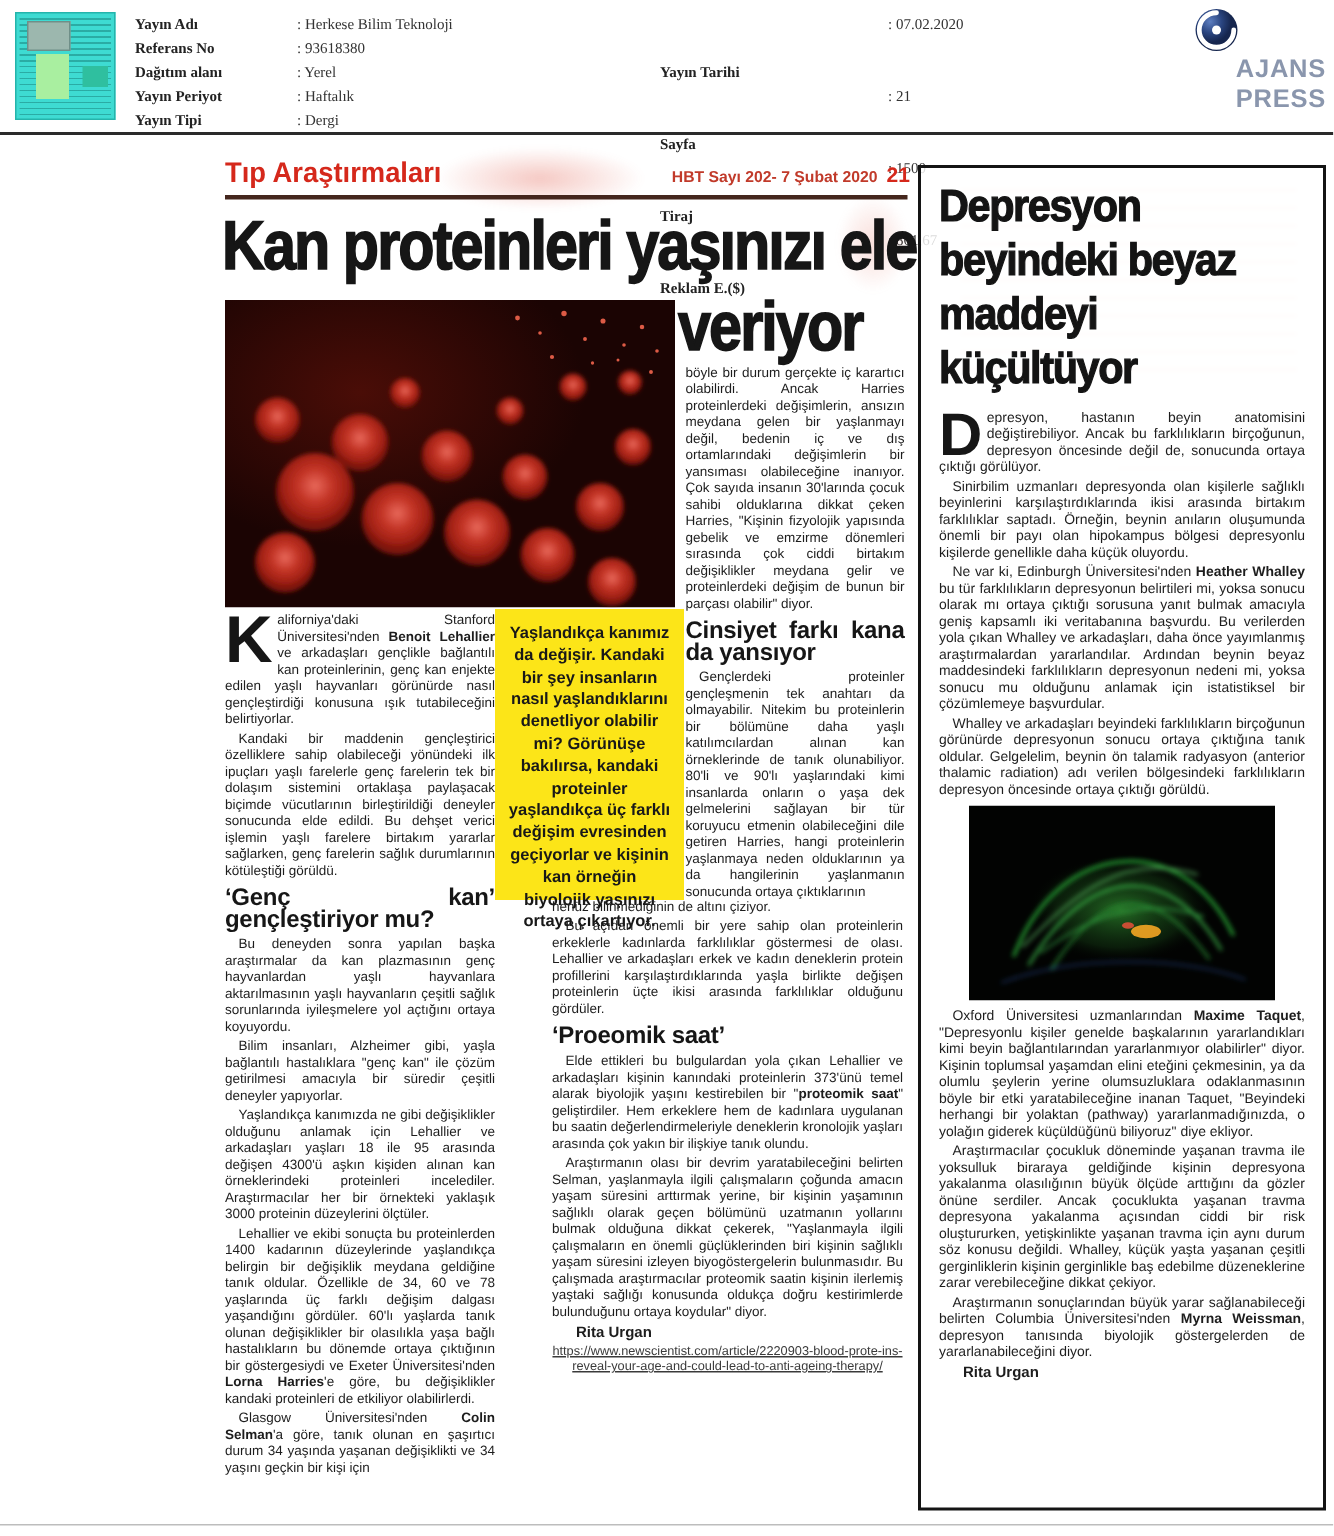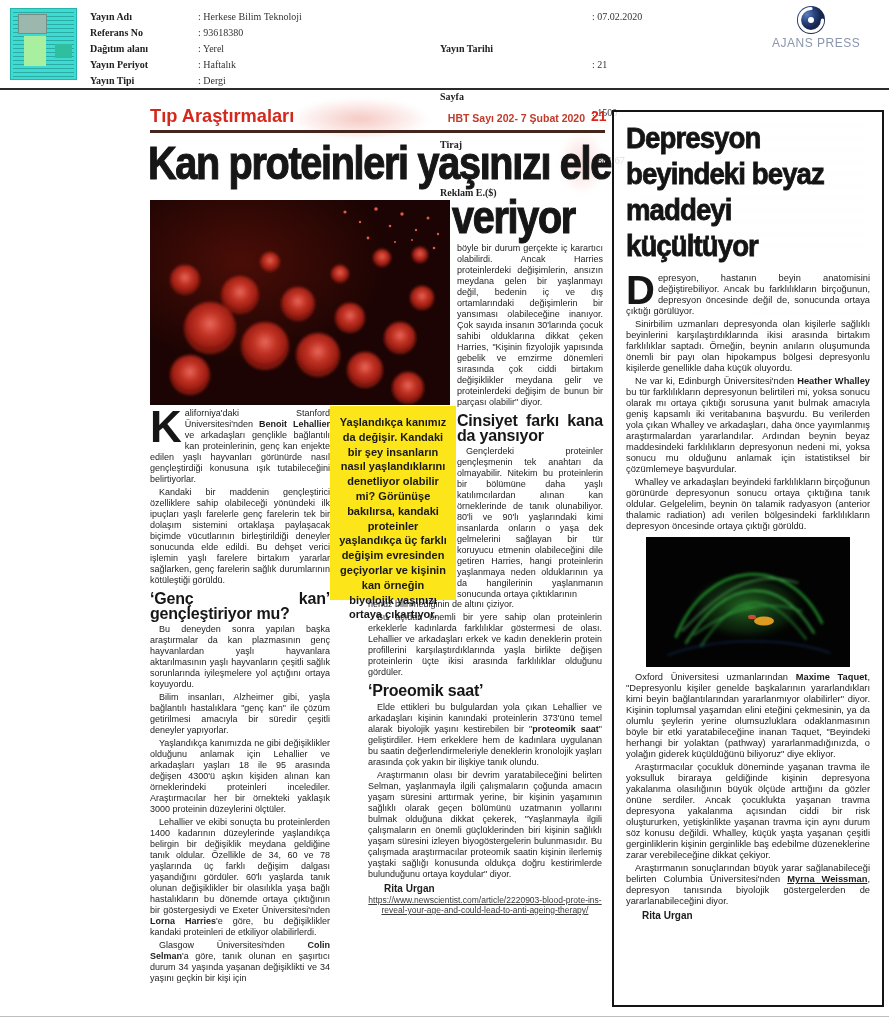--- a/index.html
+++ b/index.html
@@ -16,22 +16,22 @@
   .thumb .teal{position:absolute;left:44px;top:35px;width:17px;height:14px;background:#2fbf9f;}
   .meta{position:absolute;font-size:10px;line-height:16px;font-family:Liberation Serif, serif;}
   .meta-row{display:flex;}
   .meta-label{font-weight:700;color:#222;width:108px;}
   .meta-value{color:#333;}
   .meta-left{left:90px;top:9px;}
   .meta-right{left:440px;top:9px;}
   .meta-right .meta-label{width:152px;margin-top:32px;}
   .logo{position:absolute;left:772px;top:4px;width:112px;height:48px;}
   .logo svg{position:absolute;left:24px;top:1px;}
-  .logo .logo-text{position:absolute;left:0px;top:32px;width:112px;text-align:left;
-        font-size:12px;font-weight:400;letter-spacing:.5px;color:#8a96ad;}
+  .logo .logo-text{position:absolute;left:0px;top:32px;width:112px;text-align:right;
+        font-size:17px;font-weight:700;letter-spacing:.5px;color:#8a96ad;}
   .rule-top{position:absolute;left:0;top:88px;width:889px;height:2px;background:#2a2a2a;}
   .rule-bottom{position:absolute;left:0;top:1016px;width:889px;height:1px;background:#bdbdbd;}
 
   
   .ghost{position:absolute;pointer-events:none;}
   .g1{left:290px;top:98px;width:140px;height:42px;background:radial-gradient(ellipse,rgba(220,60,40,.28),transparent 70%);filter:blur(2px);}
   .g2{left:640px;top:118px;width:225px;height:130px;opacity:.55;filter:blur(1.5px);
       background:repeating-linear-gradient(0deg,rgba(225,90,70,.18) 0 3px,transparent 3px 12px);}
   .g3{left:745px;top:295px;width:120px;height:110px;opacity:.3;filter:blur(1.5px);
       background:repeating-linear-gradient(0deg,rgba(225,90,70,.18) 0 3px,transparent 3px 13px);}
@@ -278,19 +278,19 @@
           <path d="M48,98 C86,70 120,62 156,74" stroke="#39b34a" stroke-width="1.3" opacity=".75"></path>
           <path d="M22,118 C70,100 140,100 184,116" stroke="#3a6bd8" stroke-width="1.2" opacity=".45"></path>
         </g>
         <ellipse cx="118" cy="84" rx="10" ry="4.5" fill="#f5a623" opacity=".9"></ellipse>
         <ellipse cx="106" cy="80" rx="4" ry="2.2" fill="#e8503a" opacity=".85"></ellipse>
       </svg>
     </div>
     <div class="bt">
       <p class="ind"><span>Oxford Üniversitesi uzmanlarından </span><span style="font-weight: 700;">Maxime Taquet</span><span>, "Depresyonlu kişiler genelde başkalarının yararlandıkları kimi beyin bağlantılarından yararlanmıyor olabilirler" diyor. Kişinin toplumsal yaşamdan elini eteğini çekmesinin, ya da olumlu şeylerin yerine olumsuzluklara odaklanmasının böyle bir etki yaratabileceğine inanan Taquet, "Beyindeki herhangi bir yolaktan (pathway) yararlanmadığınızda, o yolağın giderek küçüldüğünü biliyoruz" diye ekliyor.</span></p>
       <p class="ind">Araştırmacılar çocukluk döneminde yaşanan travma ile yoksulluk biraraya geldiğinde kişinin depresyona yakalanma olasılığının büyük ölçüde arttığını da gözler önüne serdiler. Ancak çocuklukta yaşanan travma depresyona yakalanma açısından ciddi bir risk oluştururken, yetişkinlikte yaşanan travma için aynı durum söz konusu değildi. Whalley, küçük yaşta yaşanan çeşitli gerginliklerin kişinin gerginlikle baş edebilme düzeneklerine zarar verebileceğine dikkat çekiyor.</p>
-      <p class="ind"><span>Araştırmanın sonuçlarından büyük yarar sağlanabileceği belirten Columbia Üniversitesi'nden </span><span style="font-weight: 700; text-decoration: underline;">Myrna Weissman</span><span>, depresyon tanısında biyolojik göstergelerden de yararlanabileceğini diyor.</span></p>
+      <p class="ind"><span>Araştırmanın sonuçlarından büyük yarar sağlanabileceği belirten Columbia Üniversitesi'nden </span><span style="font-weight: 700;">Myrna Weissman</span><span>, depresyon tanısında biyolojik göstergelerden de yararlanabileceğini diyor.</span></p>
       <div class="byline">Rita Urgan</div>
     </div>
   </div>
 
   <div class="rule-bottom"></div>
 </div>
 
 </body></html>

